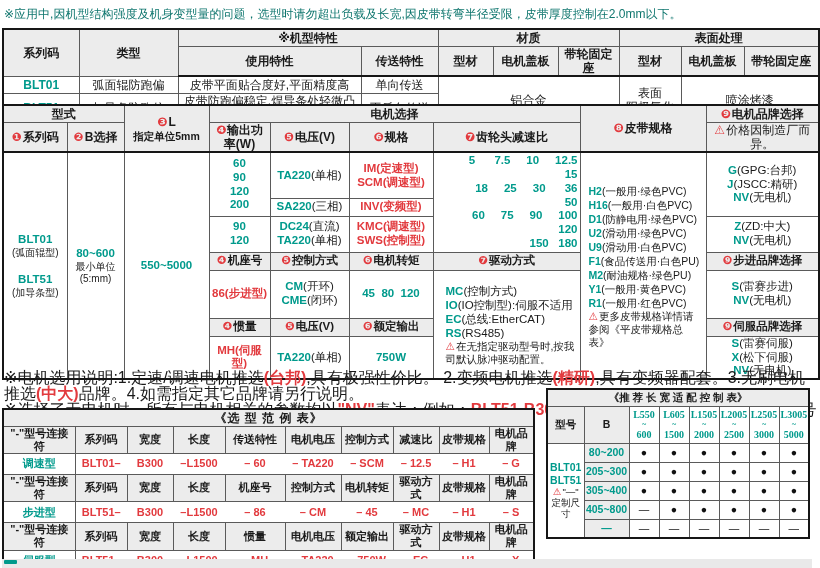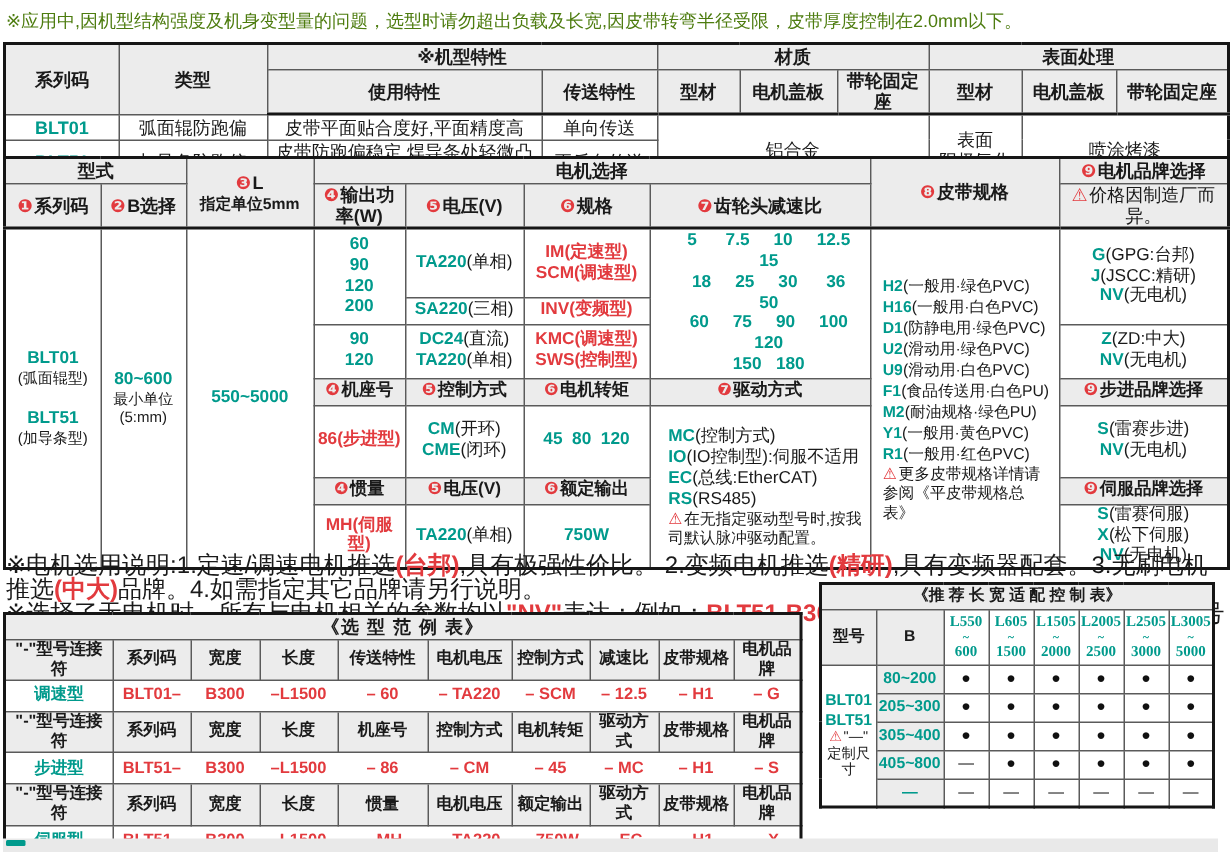--- a/index.html
+++ b/index.html
@@ -15,21 +15,21 @@
   .white{background:#fff !important;font-family:Liberation Serif, serif;}
   .teal{color:#009a8c;font-weight:bold;}
   .red{color:#e23a3e;font-weight:bold;}
   .blk{color:#1a1a1a;font-weight:normal;}
   .n{color:#e23a3e;font-weight:bold;margin-right:1px;}
   .warn{color:#e23a3e;font-weight:bold;margin-right:1px;}
   .pre{white-space:pre-wrap;}
   .sm{font-size:10.5px;}
   .xs{font-size:10px;}
   .thick-b{border-bottom:2px solid #161616 !important;}
-  .top-note{left:4px;top:6px;font-size:12px;color:#4d7c0f;}
+  .top-note{left:4px;top:6px;font-size:12px;color:#0f766e;}
   .mid-notes{left:4px;top:370px;font-size:16px;line-height:16px;color:#1a1a1a;}
   
   .t-spec{left:2px;top:28px;width:816px;}
   .t-spec tr{height:17px;}
   
   .t-model{left:2px;top:104px;width:816px;}
   .t-model td{font-size:11.5px;}
   .vtop{vertical-align:top;margin-top:21px;}
   .flexcol{display:flex;flex-direction:column;justify-content:space-between;height:100%;}
   .note-sm{font-size:10.5px;line-height:1.25;text-align:left;color:#1a1a1a;font-weight:normal;}
@@ -156,21 +156,21 @@
         <div class="xs">(5:mm)</div>
       </td>
       <td rowspan="7" class="teal">550~5000</td>
       <td rowspan="2" class="teal pre">60
 90
 120
 200</td>
       <td><span class="teal">TA220</span><span class="blk">(单相)</span></td>
       <td class="red pre">IM(定速型)
 SCM(调速型)</td>
-      <td rowspan="3" class="teal pre" style="text-align:center;padding-left:14px">5      7.5     10     12.5    15
+      <td rowspan="3" class="teal pre" style="text-align:right;padding-left:14px">5      7.5     10     12.5    15
 18     25     30      36     50
 60     75     90     100    120
 150   180</td>
       <td rowspan="7" class="vtop">
         <div class="flexcol" style="padding:4px 0 3px 6px">
           <div>
             <div class="listline sm"><span class="teal">H2</span><span class="blk">(一般用·绿色PVC)</span></div>
             <div class="listline sm"><span class="teal">H16</span><span class="blk">(一般用·白色PVC)</span></div>
             <div class="listline sm"><span class="teal">D1</span><span class="blk">(防静电用·绿色PVC)</span></div>
             <div class="listline sm"><span class="teal">U2</span><span class="blk">(滑动用·绿色PVC)</span></div>

